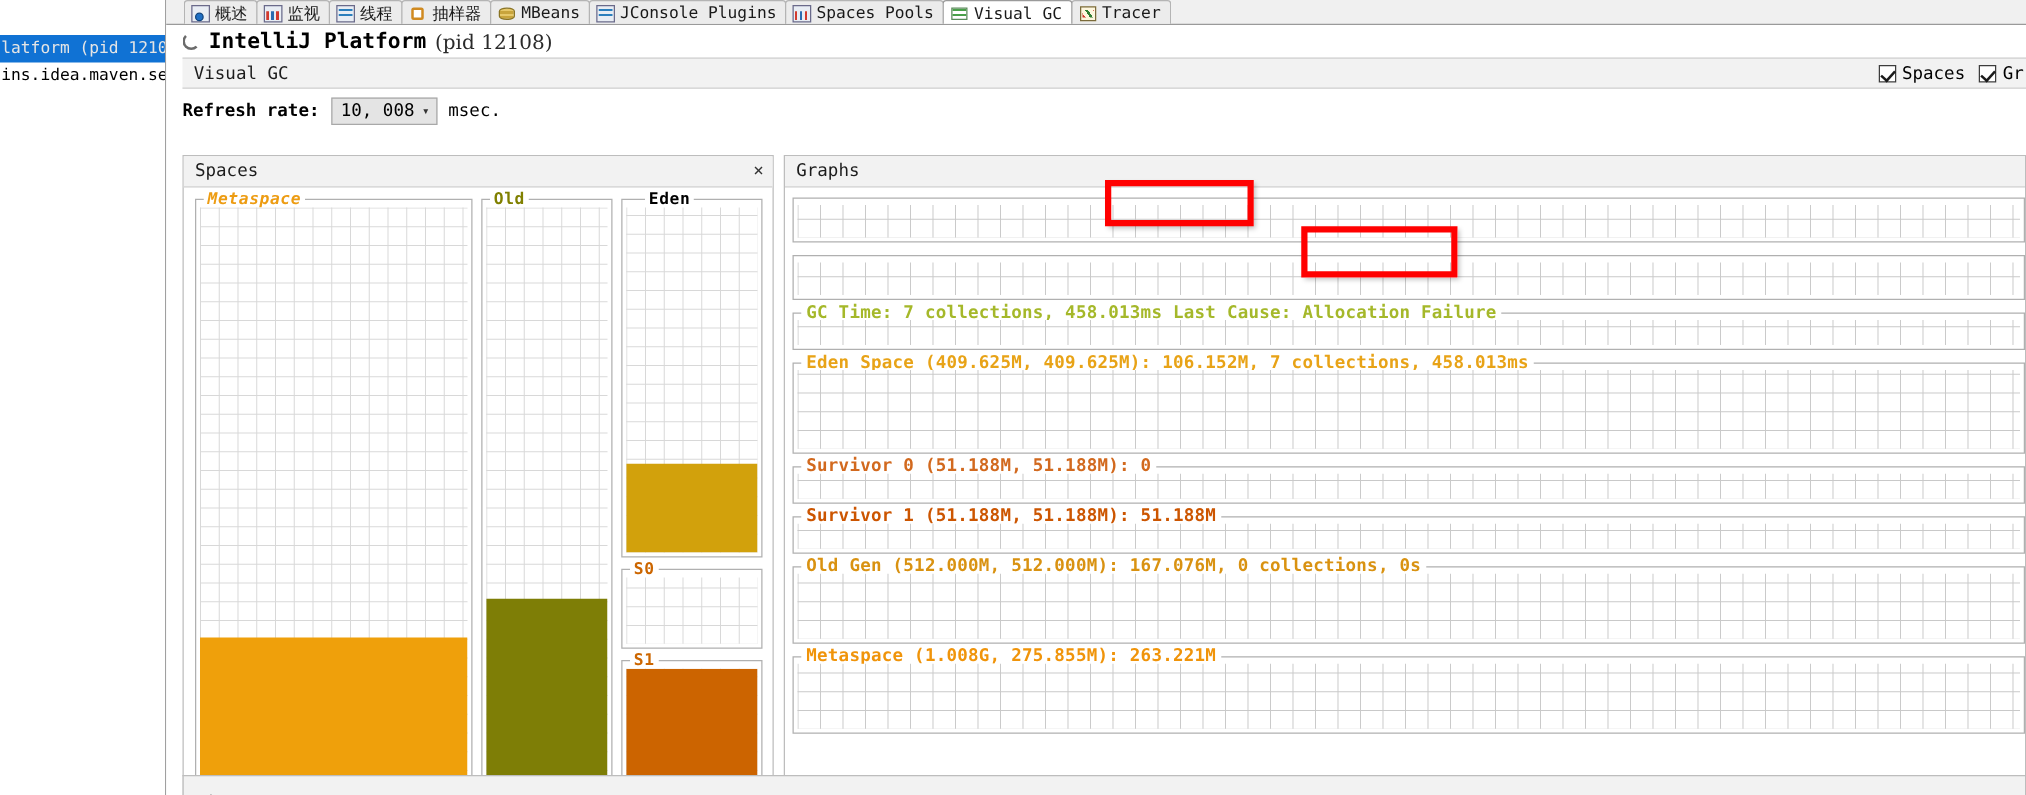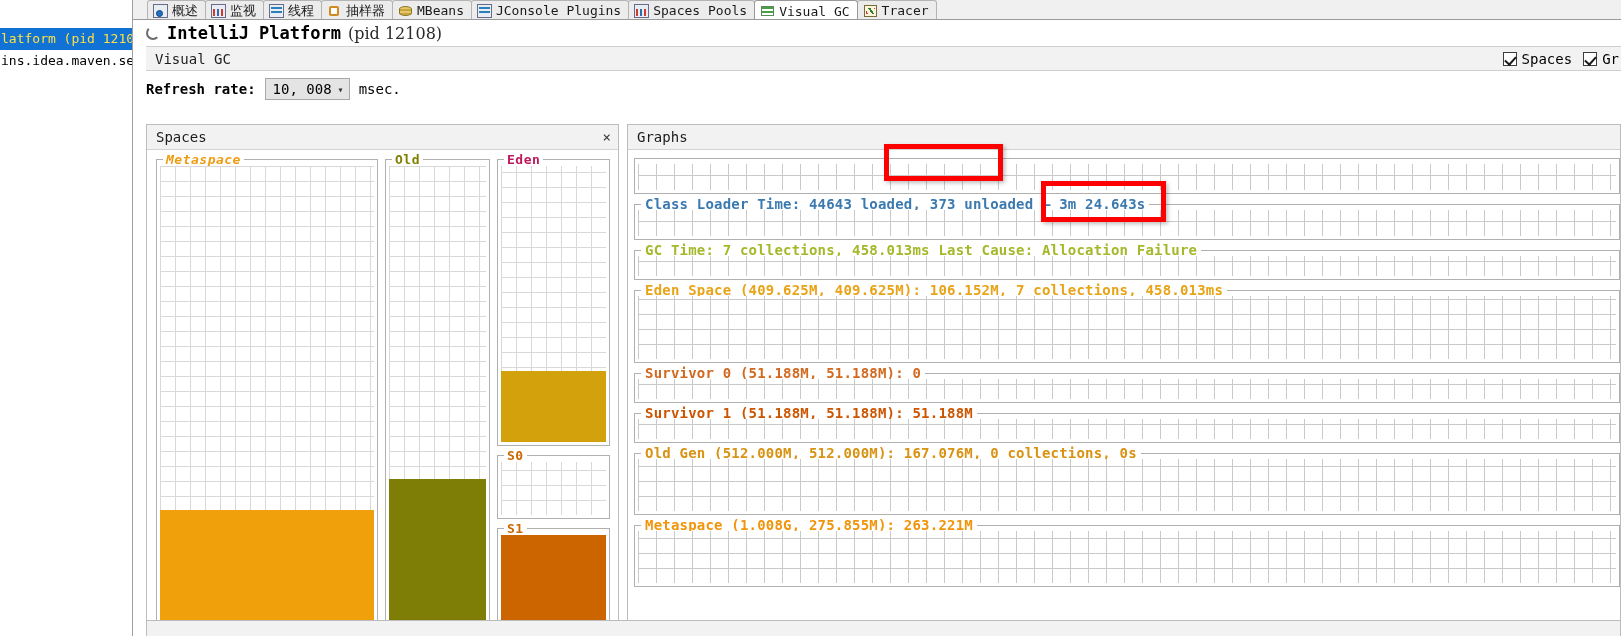--- a/index.html
+++ b/index.html
@@ -19,21 +19,21 @@
   .sidebar {
     position: absolute; left: 0; top: 0; width: 133px; height: 636px;
     background: #ffffff; border-right: 1px solid #a0a0a0;
     overflow: hidden;
   }
   .sb-row {
     height: 22px; line-height: 22px;
     font-family: "DejaVu Sans Mono", "Liberation Mono", monospace;
     font-size: 13px; white-space: nowrap; padding-left: 1px;
   }
-  .sb-row.selected { background: #1072d4; color: #fde047; }
+  .sb-row.selected { background: #1072d4; color: #e5e5e5; }
   .sb-spacer { height: 28px; }
 
   
   .tabstrip {
     position: absolute; left: 133px; top: 0; right: 0; height: 20px;
     background: #f0f0f0; border-bottom: 1px solid #9a9a9a;
     display: flex; align-items: flex-start; padding-left: 14px;
     overflow: hidden;
   }
   .tab {
@@ -318,21 +318,21 @@
             <div class="grp" style="flex:1">
               <span class="grp-title" id="t-old" style="color: rgb(128, 128, 0);">Old</span>
               <div class="grp-inner">
                 <div class="bar" id="bar-old" style="background: rgb(126, 126, 6); height: 32.6%;"></div>
               </div>
             </div>
           </div>
 
           <div class="col col-eden">
             <div class="grp" style="flex:0 0 287px; margin-bottom:9px">
-              <span class="grp-title" id="t-eden" style="color: #be185d;">Eden</span>
+              <span class="grp-title" id="t-eden" style="color: #000000; margin-left: 12px;">Eden</span>
               <div class="grp-inner">
                 <div class="bar" id="bar-eden" style="background: rgb(210, 161, 12); height: 25.9%;"></div>
               </div>
             </div>
             <div class="grp" style="flex:0 0 64px; margin-bottom:9px">
               <span class="grp-title" id="t-s0" style="color: rgb(204, 102, 0);">S0</span>
               <div class="grp-inner">
                 <div class="bar" id="bar-s0" style="background: rgb(204, 102, 0); height: 0%;"></div>
               </div>
             </div>
@@ -349,21 +349,20 @@
 
       <div class="panel" id="graphs-panel">
         <div class="panel-head">
           <span>Graphs</span>
         </div>
         <div class="graphs-body" id="graphs-body">
             <div class="gchart" style="height: 36px;">
               <div class="gplot"></div>
             </div>
             <div class="gchart" style="height: 36px;">
-              <span class="gtitle" style="color: rgb(59, 122, 176);">Class Loader Time: 44643 loaded, 373 unloaded — 3m 24.643s</span>
               <div class="gplot"></div>
             </div>
             <div class="gchart" style="height: 30px;">
               <span class="gtitle" style="color: rgb(165, 184, 42);">GC Time: 7 collections, 458.013ms Last Cause: Allocation Failure</span>
               <div class="gplot"></div>
             </div>
             <div class="gchart" style="height: 73px;">
               <span class="gtitle" style="color: rgb(232, 163, 23);">Eden Space (409.625M, 409.625M): 106.152M, 7 collections, 458.013ms</span>
               <div class="gplot"></div>
             </div>

